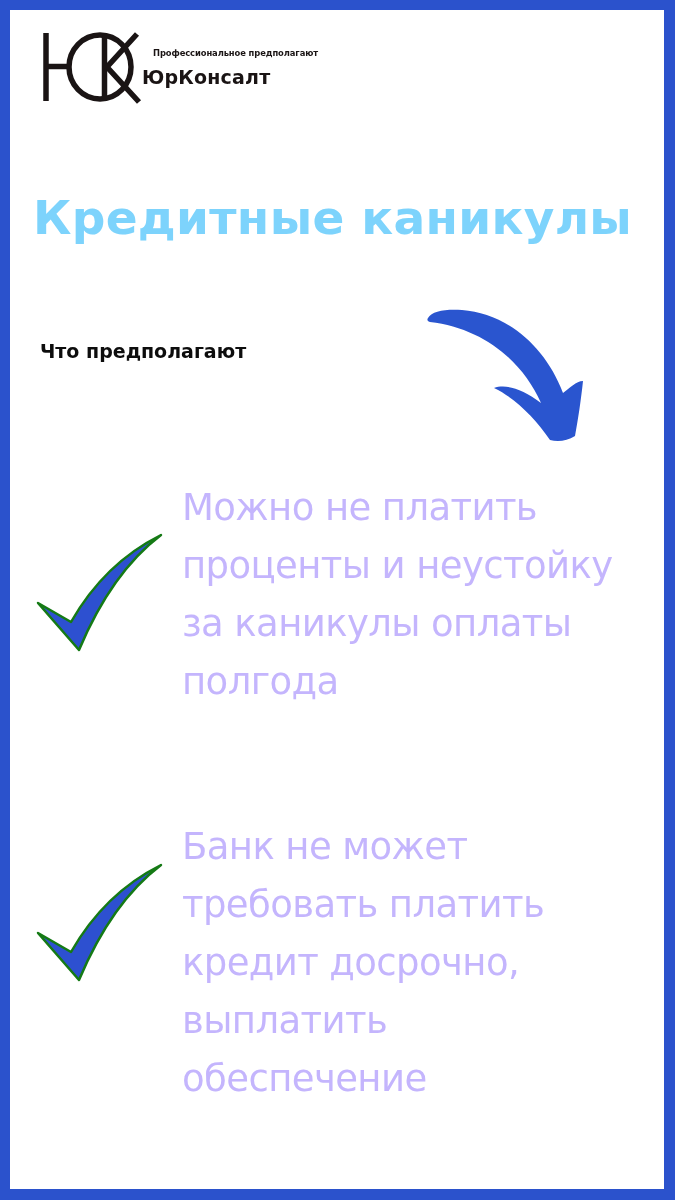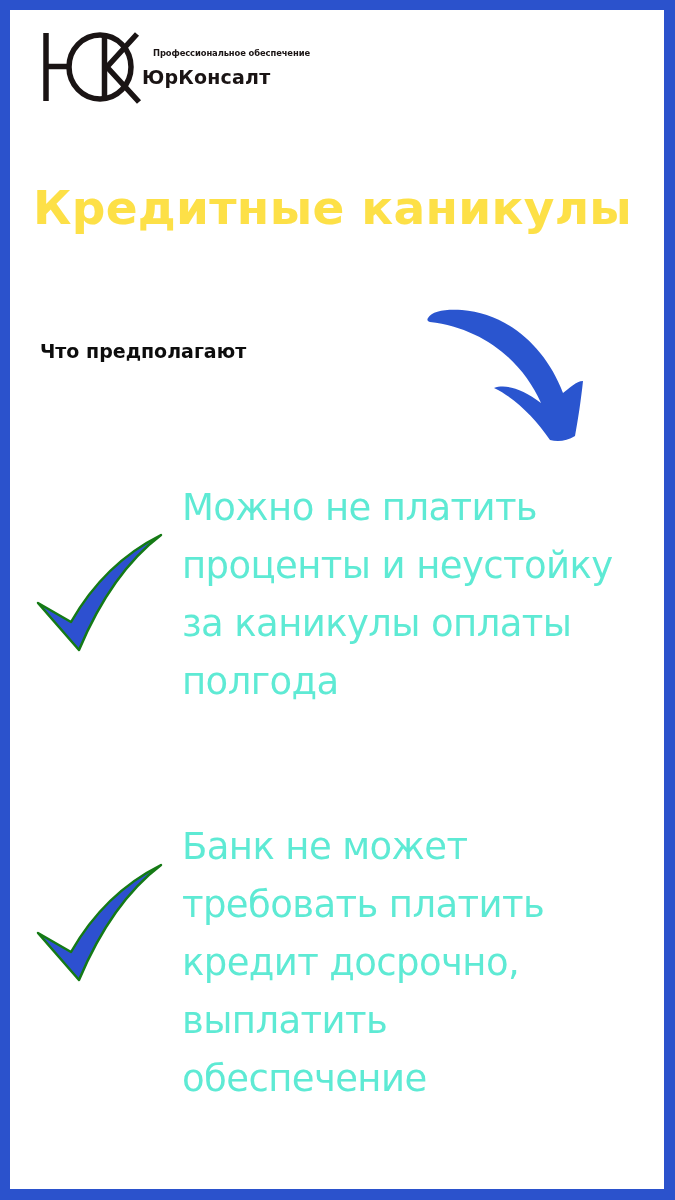--- a/index.html
+++ b/index.html
@@ -44,25 +44,25 @@
       top: 66px;
       font-family: "DejaVu Sans", sans-serif;
       font-weight: bold;
       font-size: 19px;
       color: #1a1414;
       white-space: nowrap;
       letter-spacing: 0.2px;
     }
     .title {
       left: 33px;
-      top: 180px;
+      top: 190px;
       font-family: "DejaVu Sans", sans-serif;
       font-weight: bold;
       font-size: 47px;
-      color: #fde047;
+      color: #7dd3fc;
       white-space: nowrap;
       letter-spacing: 0.3px;
     }
     .subtitle {
       left: 40px;
       top: 340px;
       font-family: "DejaVu Sans", sans-serif;
       font-weight: bold;
       font-size: 19px;
       color: #0d0d0d;
@@ -81,21 +81,21 @@
       left: 30px;
     }
     .check-1 { top: 525px; }
     .check-2 { top: 855px; }
     .point {
       left: 182px;
       width: 480px;
       font-family: "DejaVu Sans", sans-serif;
       font-size: 37px;
       line-height: 58px;
-      color: #5eead4;
+      color: #c4b5fd;
       letter-spacing: -0.6px;
     }
     .point-1 { top: 479px; }
     .point-2 { top: 778px; margin-top: 40px; }
     .point .line { display: block; white-space: nowrap; }
   </style>
 </head>
 <body>
 
 <div class="card"></div>
@@ -103,21 +103,21 @@
 <svg class="abs logo-mark" viewBox="38 28 110 78" xmlns="http://www.w3.org/2000/svg">
   <g fill="none" stroke="#1a1414" stroke-width="5.5">
     <line x1="46" y1="33" x2="46" y2="101"></line>
     <line x1="48" y1="66.5" x2="69" y2="66.5"></line>
     <ellipse cx="100" cy="67" rx="31" ry="32"></ellipse>
     <line x1="104.5" y1="36" x2="104.5" y2="99"></line>
     <polyline points="137,34 107,67 139,102"></polyline>
   </g>
 </svg>
 
-<div class="abs logo-subtitle">Профессиональное обеспечение</div>
+<div class="abs logo-subtitle">Профессиональное предполагают</div>
 <div class="abs logo-name">ЮрКонсалт</div>
 
 <div class="abs title">Кредитные каникулы</div>
 
 <div class="abs subtitle">Что предполагают</div>
 
 <svg class="abs arrow" viewBox="420 300 180 150" xmlns="http://www.w3.org/2000/svg">
   <path fill="#2a55cf" d="
     M 428 318
     C 432 311, 445 309, 462 310

